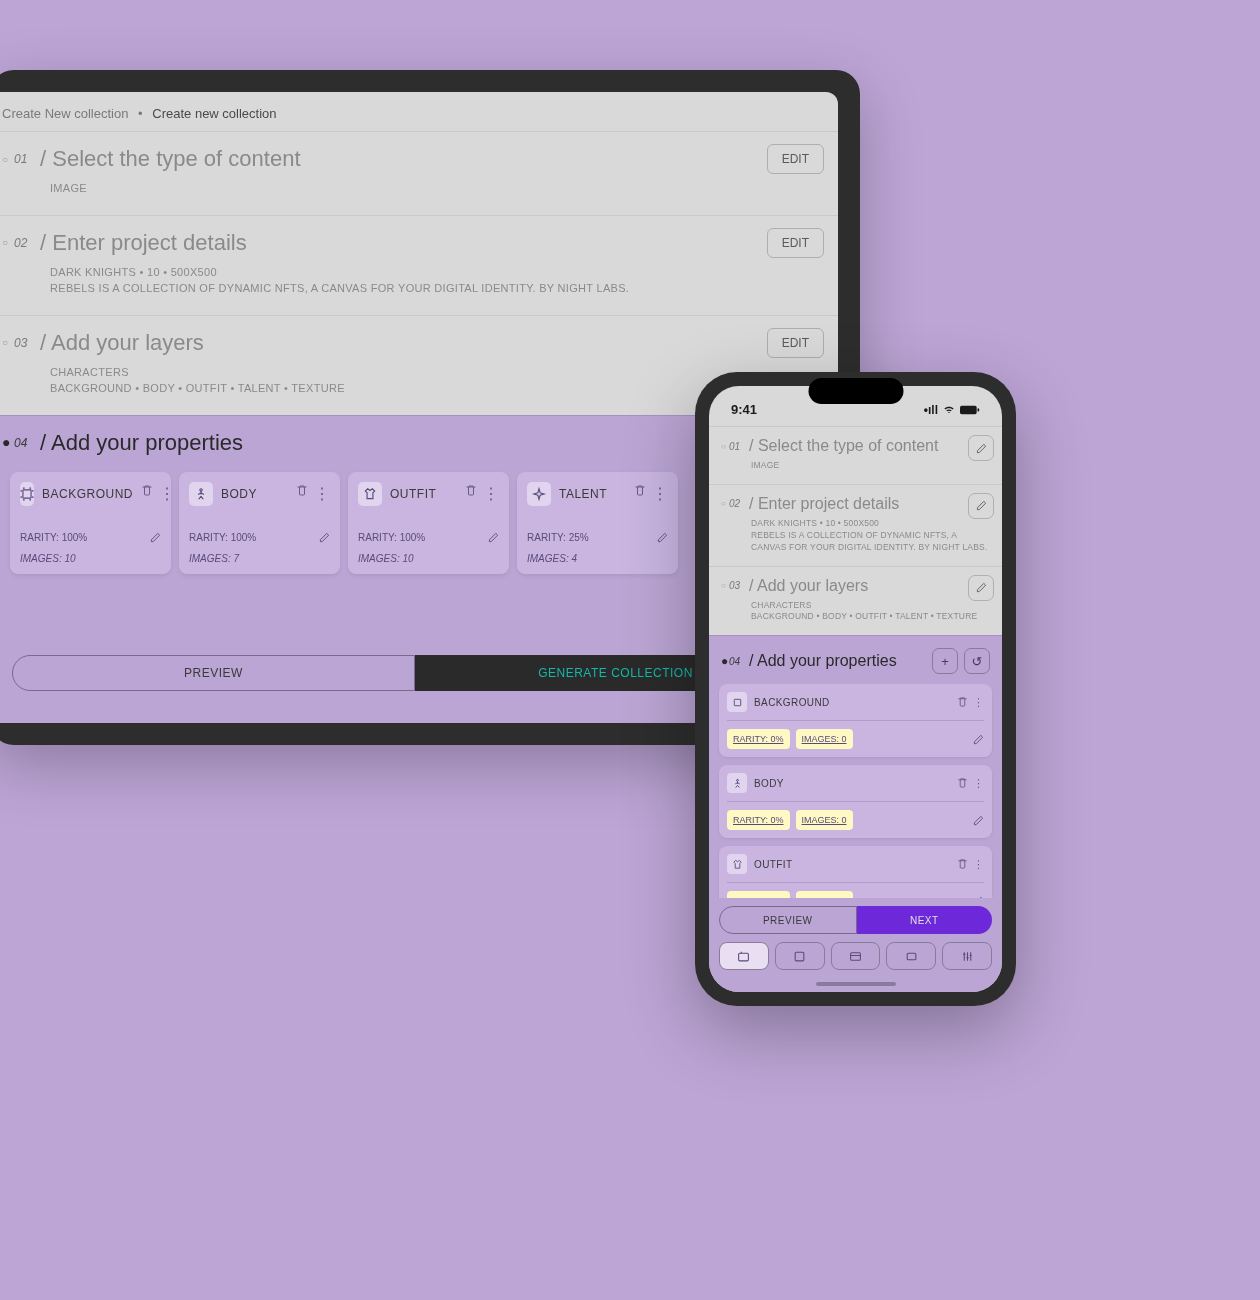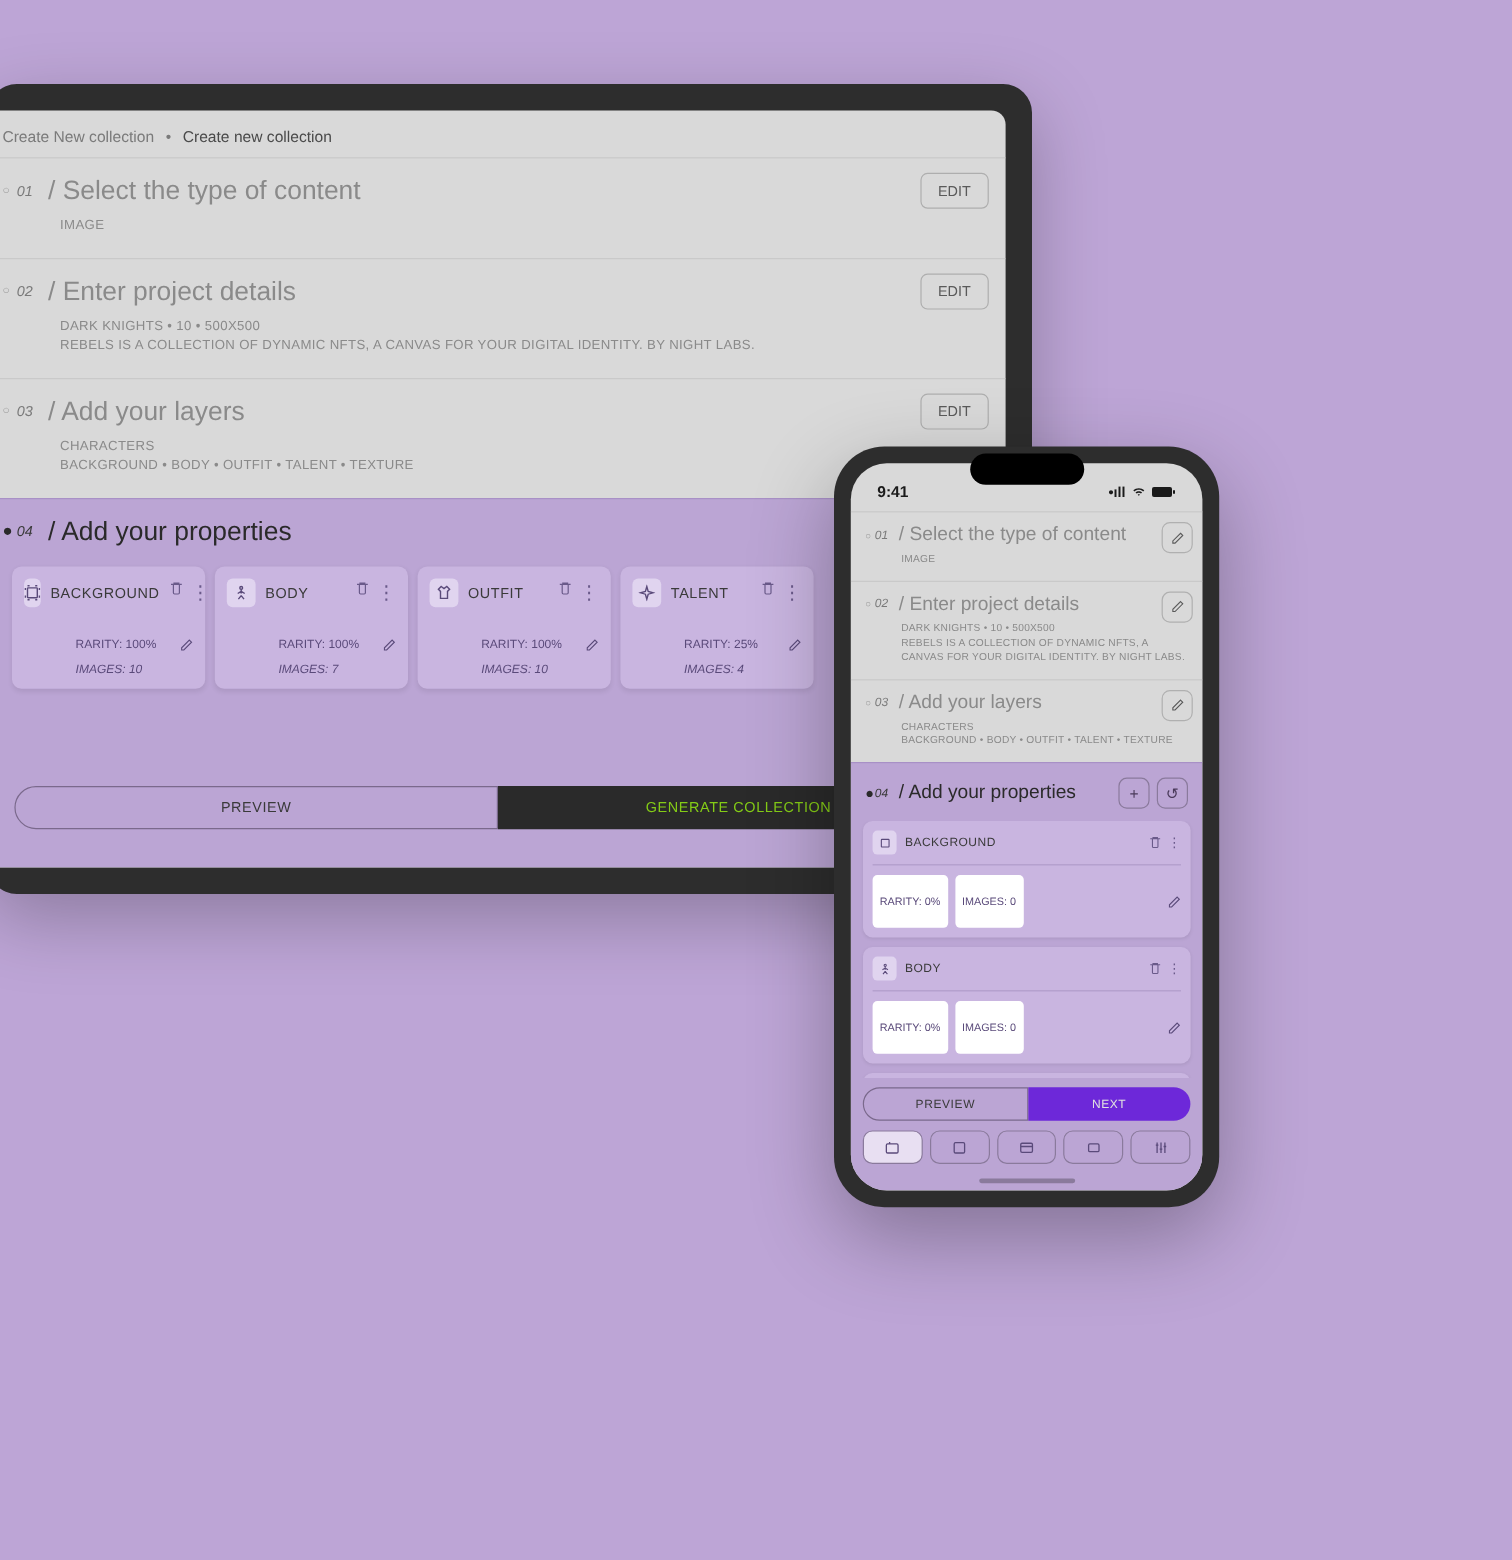--- a/index.html
+++ b/index.html
@@ -27,26 +27,26 @@
 .step-active .step-bullet { color: #2a2a2a; font-size: 14px; position: relative; top: -1px; }
 
 .cards-row { display: flex; gap: 8px; padding: 16px 8px 0 8px; overflow-x: auto; flex: 1; align-items: flex-start; }
 .prop-card { width: 161px; flex: none; background: #c9b5e0; border-radius: 8px; padding: 10px; box-shadow: 0 2px 4px rgba(0,0,0,0.08); }
 .prop-card.drag { margin-top: 40px; }
 .card-head { display: flex; align-items: center; gap: 8px; margin-bottom: 26px; }
 .card-icon { width: 24px; height: 24px; background: #e0d4ef; border-radius: 5px; display: flex; align-items: center; justify-content: center; color: #5a4a7a; }
 .card-name { font-size: 12px; letter-spacing: 0.5px; color: #3a3a3a; flex: 1; }
 .card-actions { display: flex; gap: 6px; color: #6a5a8a; }
 .card-actions span { cursor: pointer; }
-.stat-row { display: flex; align-items: center; gap: 6px; font-size: 10px; color: #5a4a7a; margin-bottom: 10px; margin-left: 43px; }
+.stat-row { display: flex; align-items: center; gap: 6px; font-size: 10px; color: #5a4a7a; margin-bottom: 10px; }
 .stat-row:last-child { margin-bottom: 0; font-style: italic; }
 .tablet-footer { padding: 10px 10px 14px; display: flex; gap: 0; }
 .foot-btn { flex: 1; height: 36px; border-radius: 18px; font-size: 12px; letter-spacing: 0.5px; display: flex; align-items: center; justify-content: center; cursor: pointer; }
 .foot-preview { border: 1px solid #7a698c; color: #3a3a3a; background: transparent; border-top-right-radius: 0; border-bottom-right-radius: 0; }
-.foot-generate { background: #2a2a2a; color: #84cc16; border-top-left-radius: 0; border-bottom-left-radius: 0; }
+.foot-generate { background: #2a2a2a; color: #14b8a6; border-top-left-radius: 0; border-bottom-left-radius: 0; }
 
 
 .phone-frame { position: absolute; left: 695px; top: 372px; width: 321px; height: 634px; background: #2d2d2d; border-radius: 42px; box-shadow: 0 25px 70px rgba(0,0,0,0.3); overflow: hidden; }
 .phone-screen { position: absolute; left: 14px; right: 14px; top: 14px; bottom: 14px; background: #d9d9d9; border-radius: 30px; overflow: hidden; display: flex; flex-direction: column; }
 .notch { position: absolute; top: 6px; left: 50%; transform: translateX(-50%); width: 95px; height: 26px; background: #000; border-radius: 14px; z-index: 10; }
 .status-bar { height: 40px; display: flex; align-items: center; justify-content: space-between; padding: 7px 22px 0; font-size: 13px; font-weight: 600; color: #1a1a1a; }
 .status-icons { display: flex; gap: 4px; align-items: center; font-size: 12px; }
 
 .p-step { border-top: 1px solid #c9c9c9; padding: 10px 12px 12px 12px; position: relative; background: #d9d9d9; }
 .p-step:first-of-type { border-top: none; }
@@ -65,21 +65,21 @@
 .sq-btn { width: 26px; height: 26px; border: 1px solid #8a7a9c; border-radius: 7px; display: flex; align-items: center; justify-content: center; margin-left: 6px; cursor: pointer; color: #4a3a5a; font-size: 13px; }
 
 .p-cards { padding: 0 10px; overflow-y: auto; flex: 1; }
 .p-card { background: #c9b5e0; border-radius: 8px; padding: 8px; margin-bottom: 8px; box-shadow: 0 1px 3px rgba(0,0,0,0.08); }
 .p-card-head { display: flex; align-items: center; gap: 7px; padding-bottom: 8px; border-bottom: 1px solid #b09cca; margin-bottom: 8px; }
 .p-card-icon { width: 20px; height: 20px; background: #e0d4ef; border-radius: 4px; display: flex; align-items: center; justify-content: center; color: #5a4a7a; }
 .p-card-name { font-size: 10px; letter-spacing: 0.4px; color: #3a3a3a; flex: 1; }
 .p-card-actions { display: flex; gap: 5px; color: #6a5a8a; font-size: 11px; }
 .p-card-actions span { cursor: pointer; }
 .p-stats { display: flex; align-items: center; gap: 6px; }
-.p-badge { background: #ffffff; border-radius: 4px; padding: 17px 6px; font-size: 9px; color: #5a4a7a; }
+.p-badge { background: #fef9c3; border-radius: 4px; padding: 5px 6px; font-size: 9px; color: #5a4a7a; text-decoration: underline; }
 .p-pencil { margin-left: auto; color: #5a4a7a; cursor: pointer; }
 
 .p-footer1 { padding: 8px 10px 4px; display: flex; }
 .p-fbtn { flex: 1; height: 28px; font-size: 10px; letter-spacing: 0.5px; display: flex; align-items: center; justify-content: center; cursor: pointer; }
 .p-prev { border: 1px solid #7a698c; border-radius: 14px 0 0 14px; color: #3a3a3a; }
 .p-next { background: #6d28d9; color: #e0e0e0; border-radius: 0 14px 14px 0; }
 
 .p-footer2 { padding: 4px 10px 10px; display: flex; gap: 6px; }
 .tab-btn { flex: 1; height: 28px; border: 1px solid #8a7a9c; border-radius: 8px; display: flex; align-items: center; justify-content: center; color: #5a4a7a; cursor: pointer; }
 .tab-btn.active { background: #e8dff2; }

